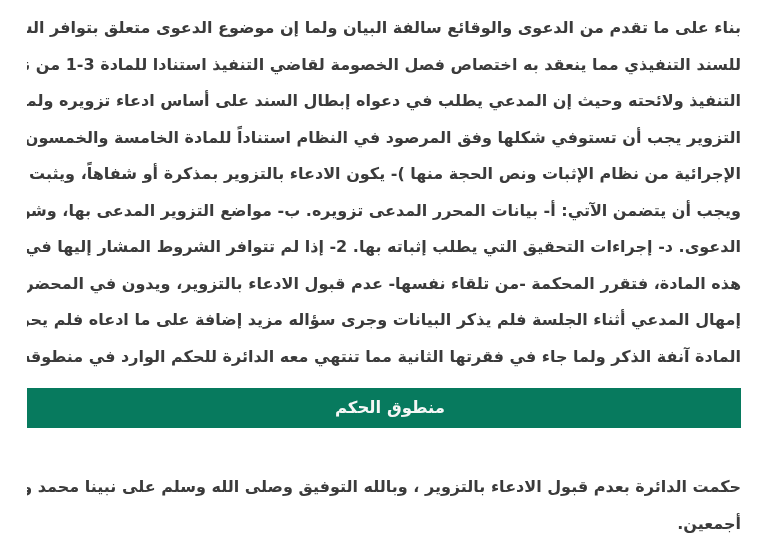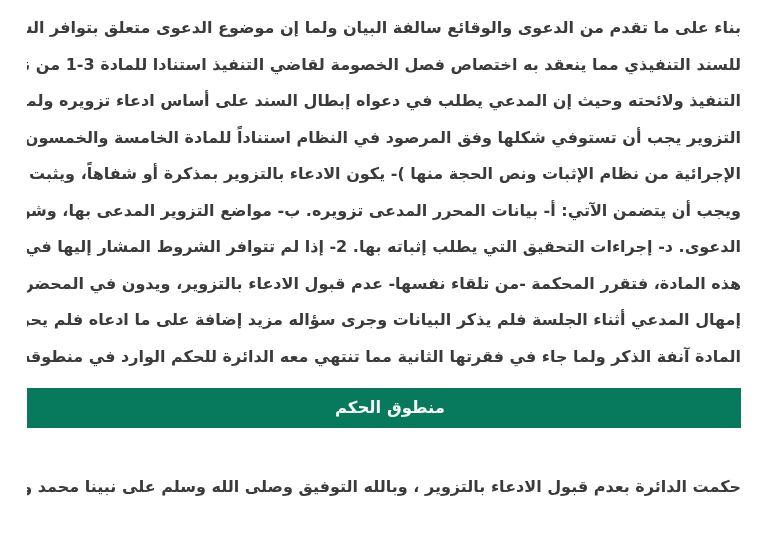--- a/index.html
+++ b/index.html
@@ -72,15 +72,16 @@
     <div class="line">إمهال المدعي أثناء الجلسة فلم يذكر البيانات وجرى سؤاله مزيد إضافة على ما ادعاه فلم يحرر ما ورد في</div>
     <div class="line last-line">المادة آنفة الذكر ولما جاء في فقرتها الثانية مما تنتهي معه الدائرة للحكم الوارد في منطوقه:</div>
   </div>
 
   <div class="verdict-banner">
     <span>منطوق الحكم</span>
   </div>
 
   <div class="verdict-text">
     <div class="line">حكمت الدائرة بعدم قبول الادعاء بالتزوير ، وبالله التوفيق وصلى الله وسلم على نبينا محمد وعلى آله وصحبه</div>
+    <div class="line last-line">أجمعين.</div>
   </div>
 
 </div>
 
 </body></html>

